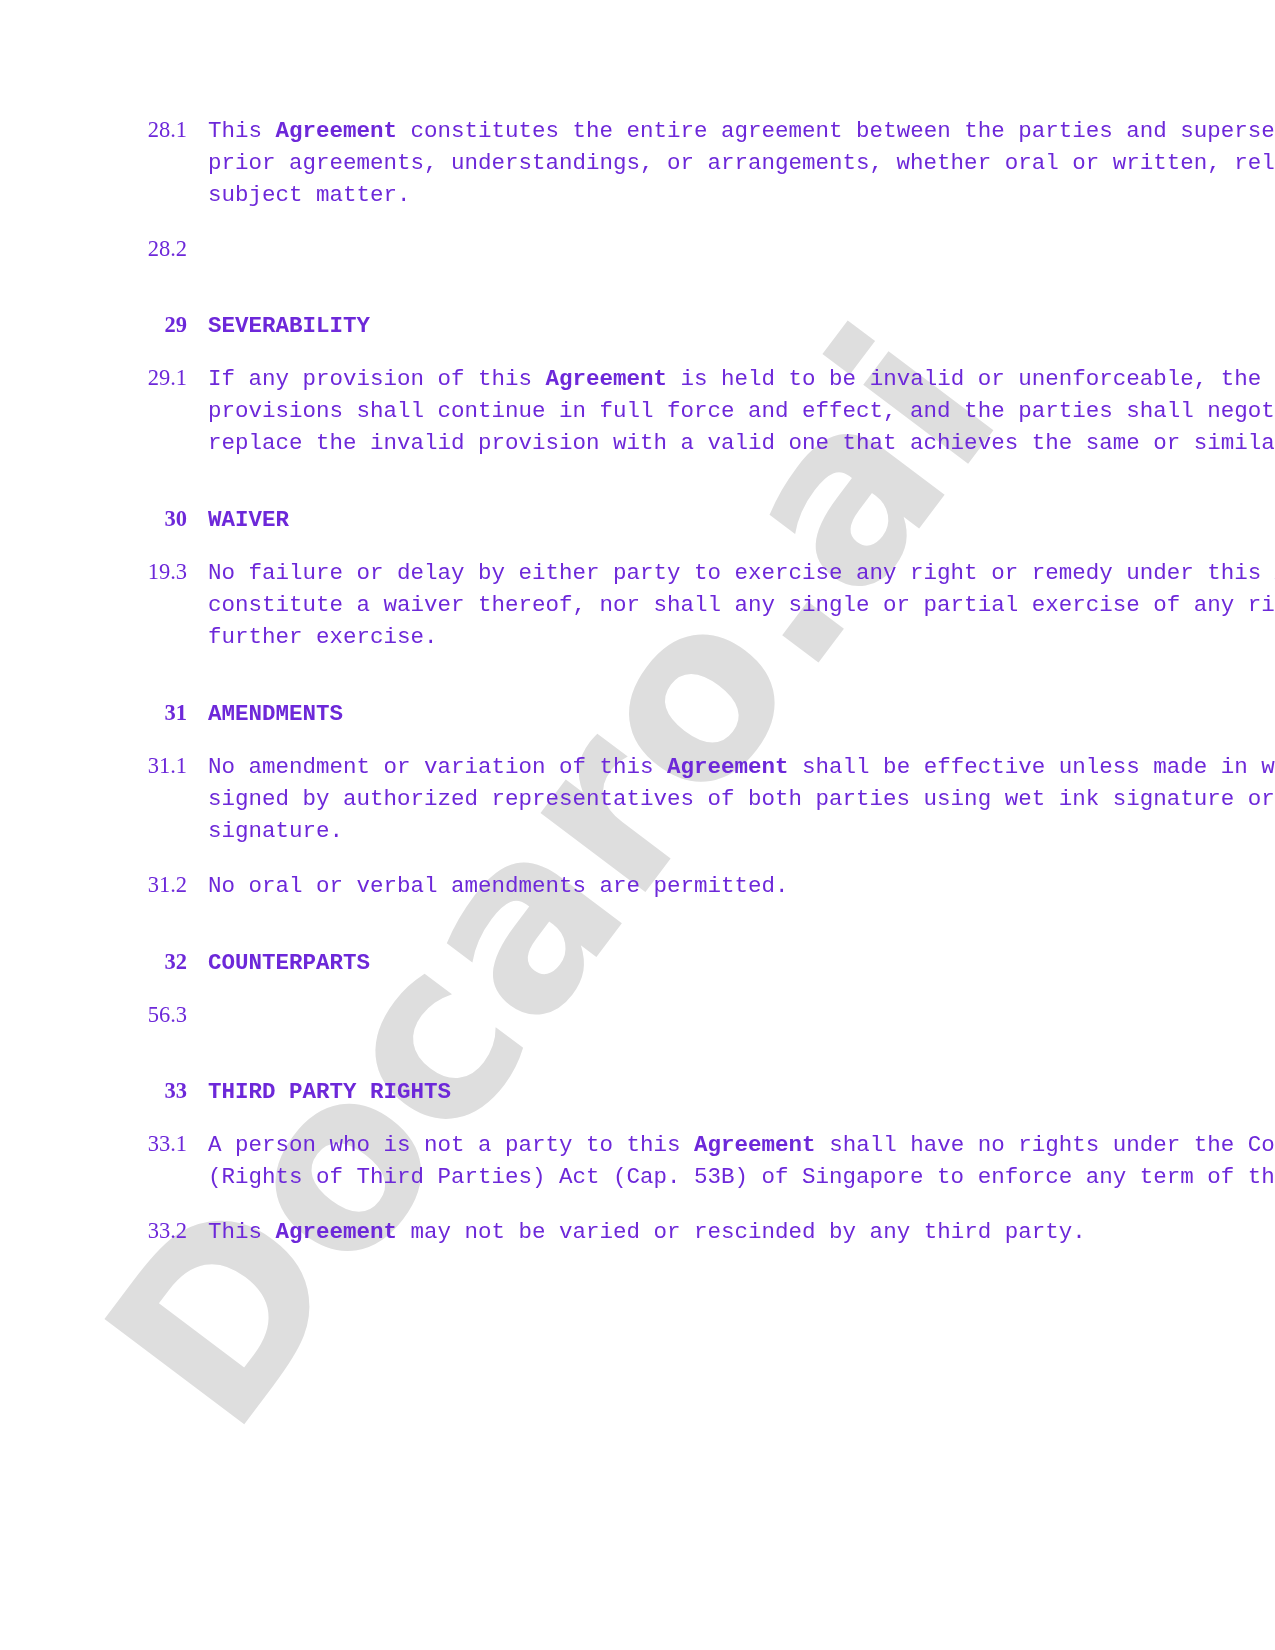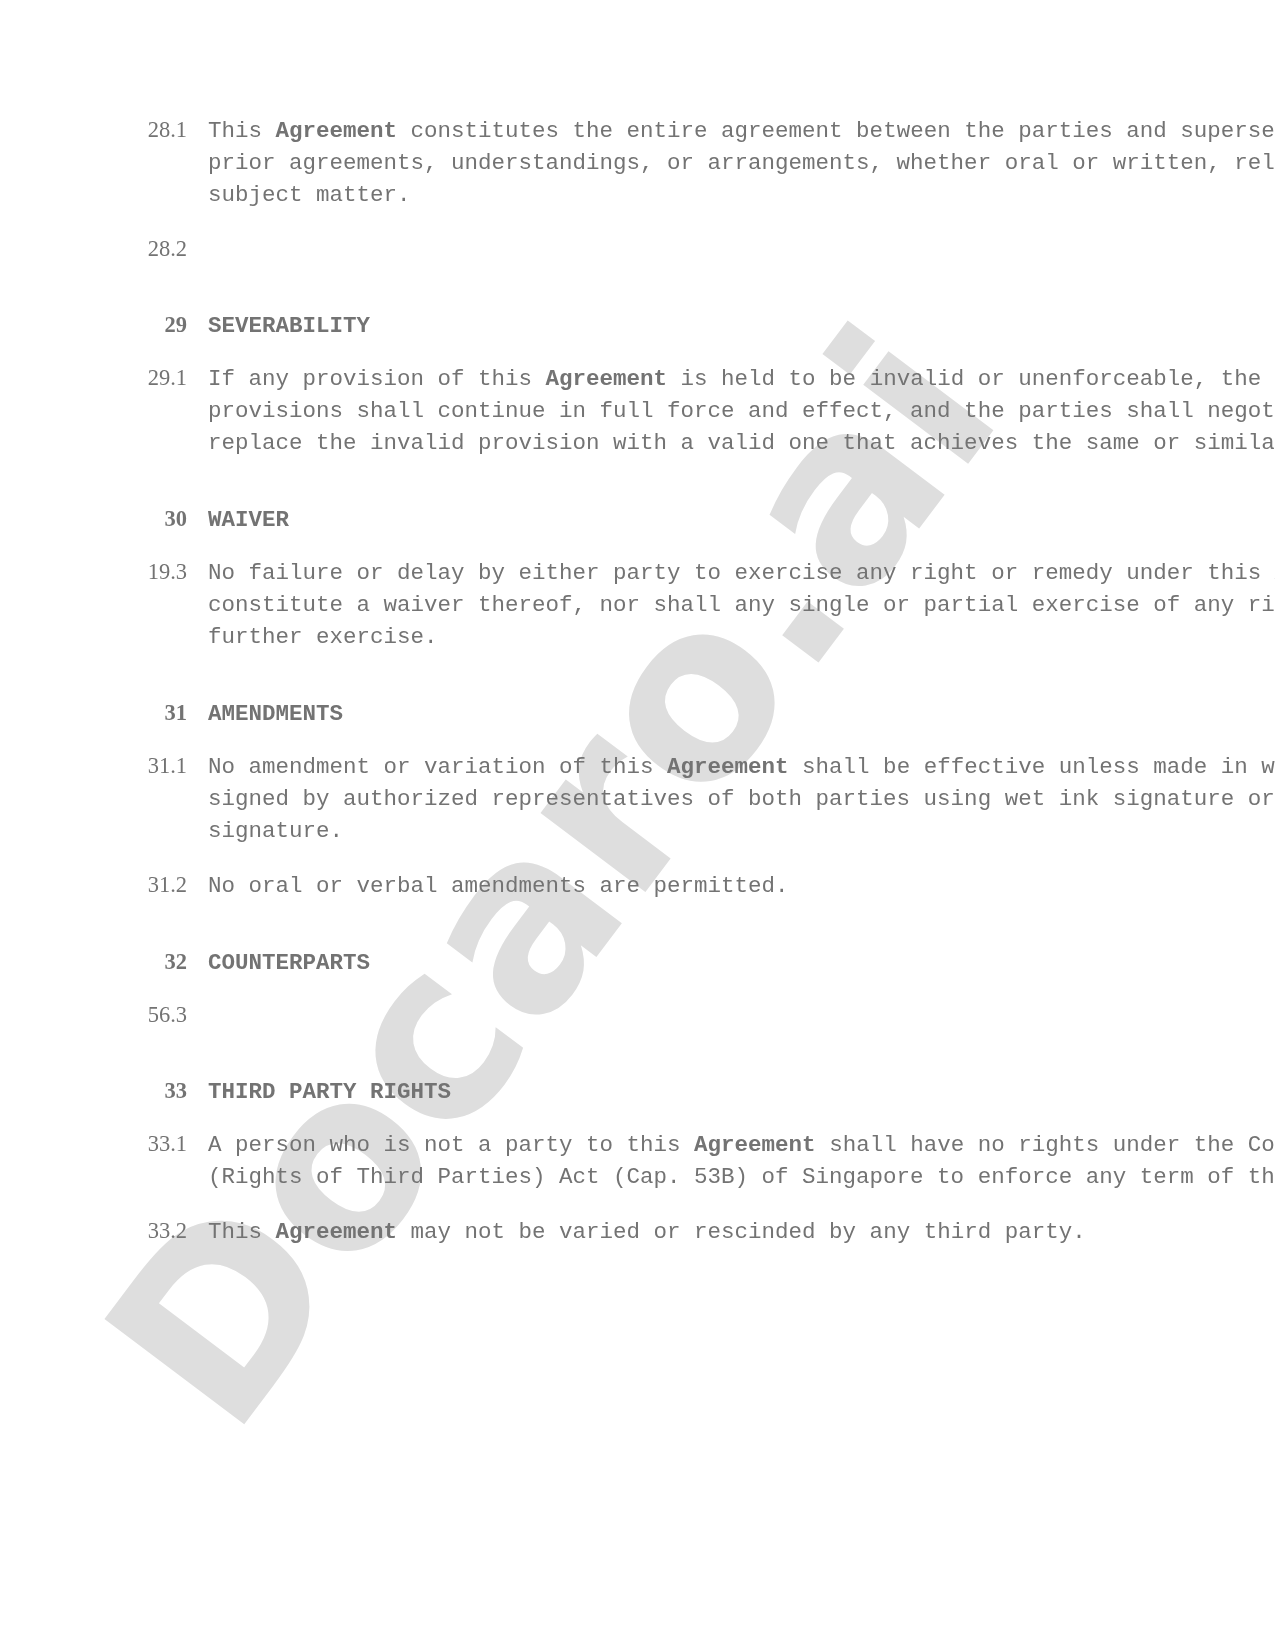--- a/index.html
+++ b/index.html
@@ -38,21 +38,21 @@
   .row.heading { margin-top: 44px; margin-bottom: 20px; font-weight: 700; }
   .num { flex: 0 0 44px; text-align: right; white-space: nowrap; }
   .body { margin-left: 21px; white-space: nowrap; font-family: Liberation Mono, monospace; }
   .body strong { font-weight: 700; }
 </style>
 </head>
 <body>
 
 <div class="page">
   <div class="watermark" style="color: rgb(222, 222, 222);">Docaro.ai</div>
-  <main class="doc" id="doc" style="color: #737373;">
+  <main class="doc" id="doc" style="color: #6d28d9;">
       <div class="row clause">
     <span class="num">28.1</span>
     <span class="body text">This <strong>Agreement</strong> constitutes the entire agreement between the parties and supersedes all<br>prior agreements, understandings, or arrangements, whether oral or written, relating to its<br>subject matter.</span>
   </div>
       <div class="row clause">
     <span class="num">28.2</span>
   </div>
       <div class="row heading">
     <span class="num">29</span>
     <span class="body title">SEVERABILITY</span>

